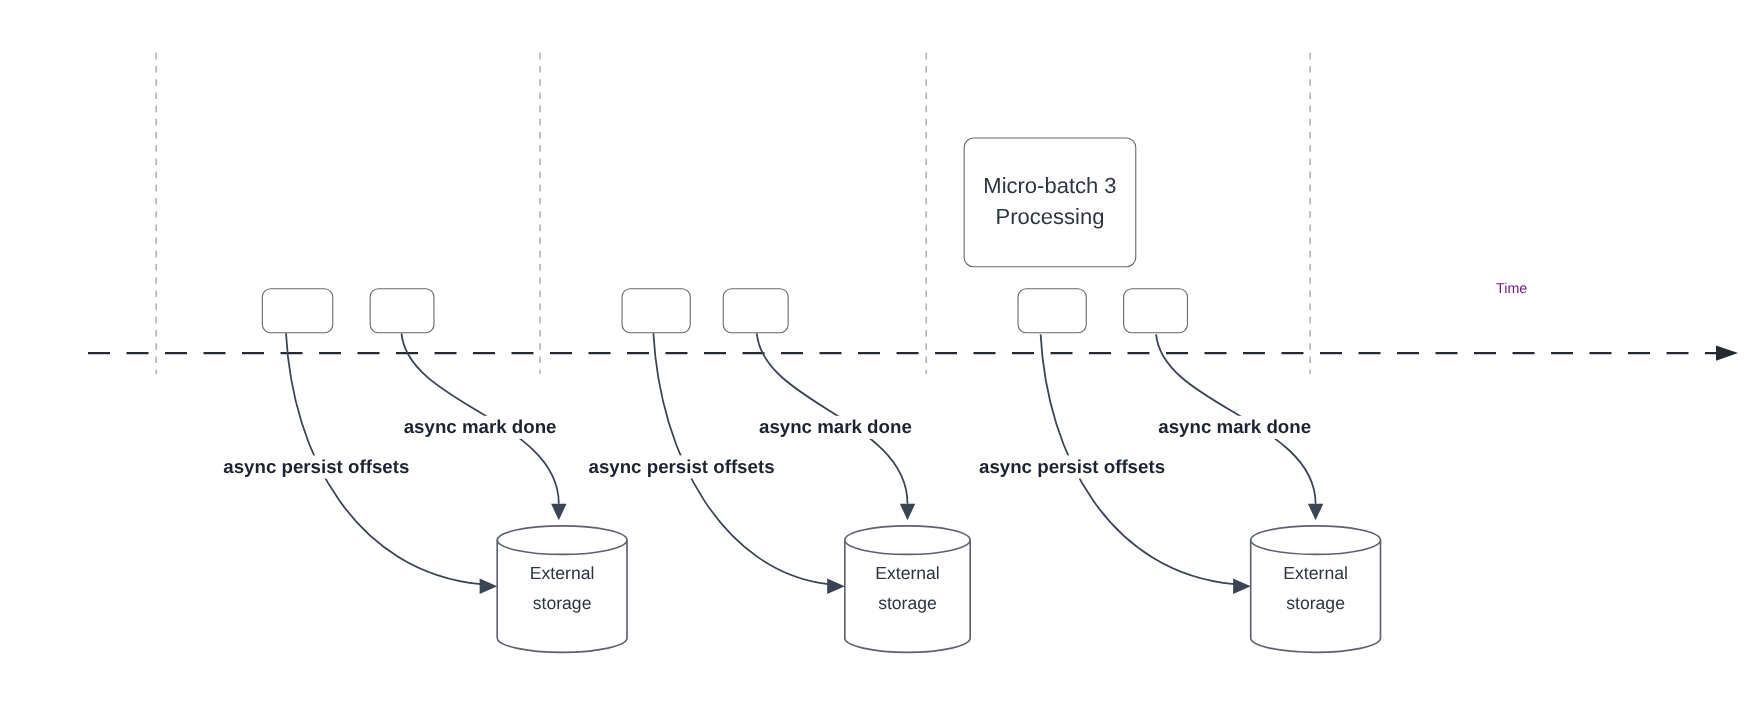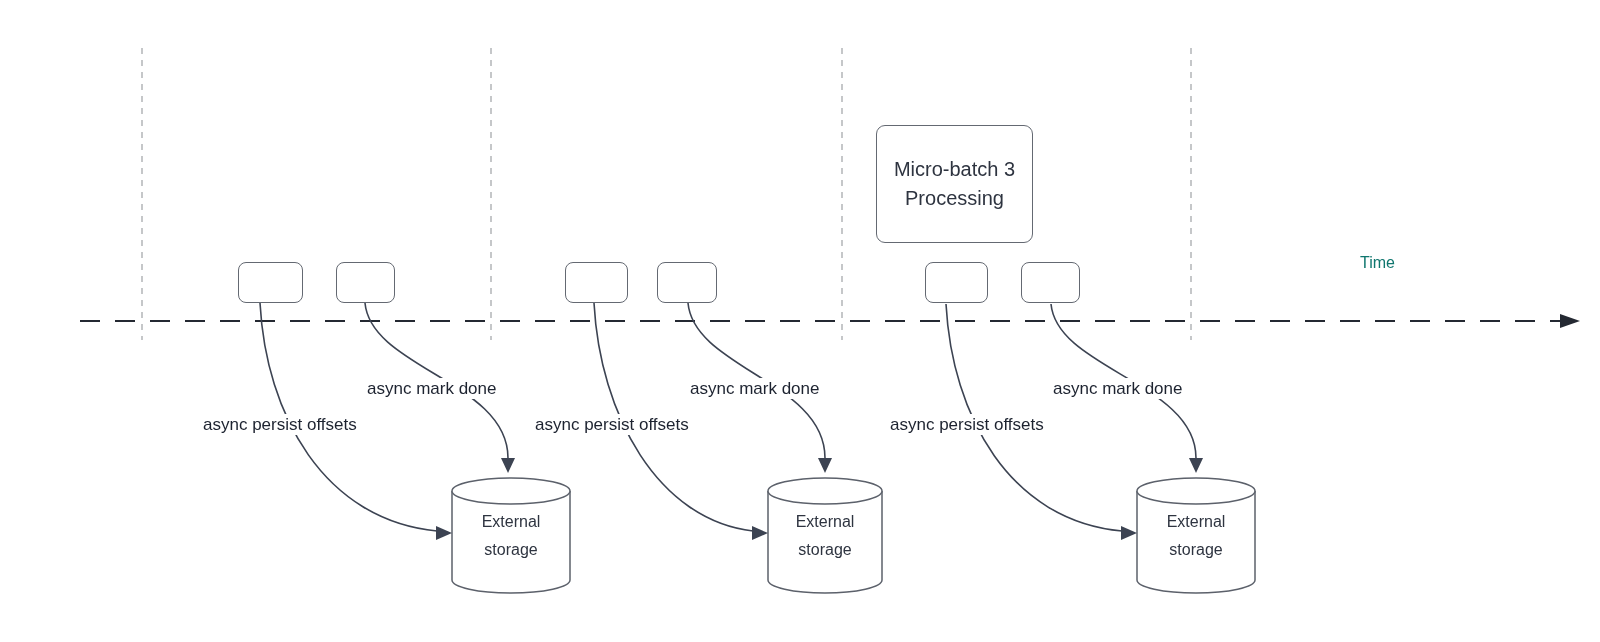--- a/index.html
+++ b/index.html
@@ -29,38 +29,38 @@
     position:absolute;
     top:262px;height:41px;
     border:1px solid #646972;
     border-radius:8px;
     background:#ffffff;
     box-sizing:border-box;
   }
   .curve-label{
     position:absolute;
     font-size:17px;line-height:21px;
-    font-weight:normal;
+    font-weight:bold;
     color:#1d2330;
     background:#ffffff;
     padding:0 2px;
     white-space:nowrap;
   }
   .storage-label{
     position:absolute;
     top:508px;width:110px;
     text-align:center;
     font-size:16px;line-height:28px;
     color:#2e3440;
   }
   .time-label{
     position:absolute;
     left:1360px;top:254px;
-    font-size:16px;
-    color:#0f766e;
+    font-size:13px;
+    color:#701a75;
   }
 </style>
 </head>
 <body>
 
 <div id="canvas">
 
   <svg id="wires" viewBox="0 0 1600 642" xmlns="http://www.w3.org/2000/svg">
 
     <line x1="142" y1="48" x2="142" y2="340" stroke="#b2b5b8" stroke-width="1.5" stroke-dasharray="6 6"></line>

